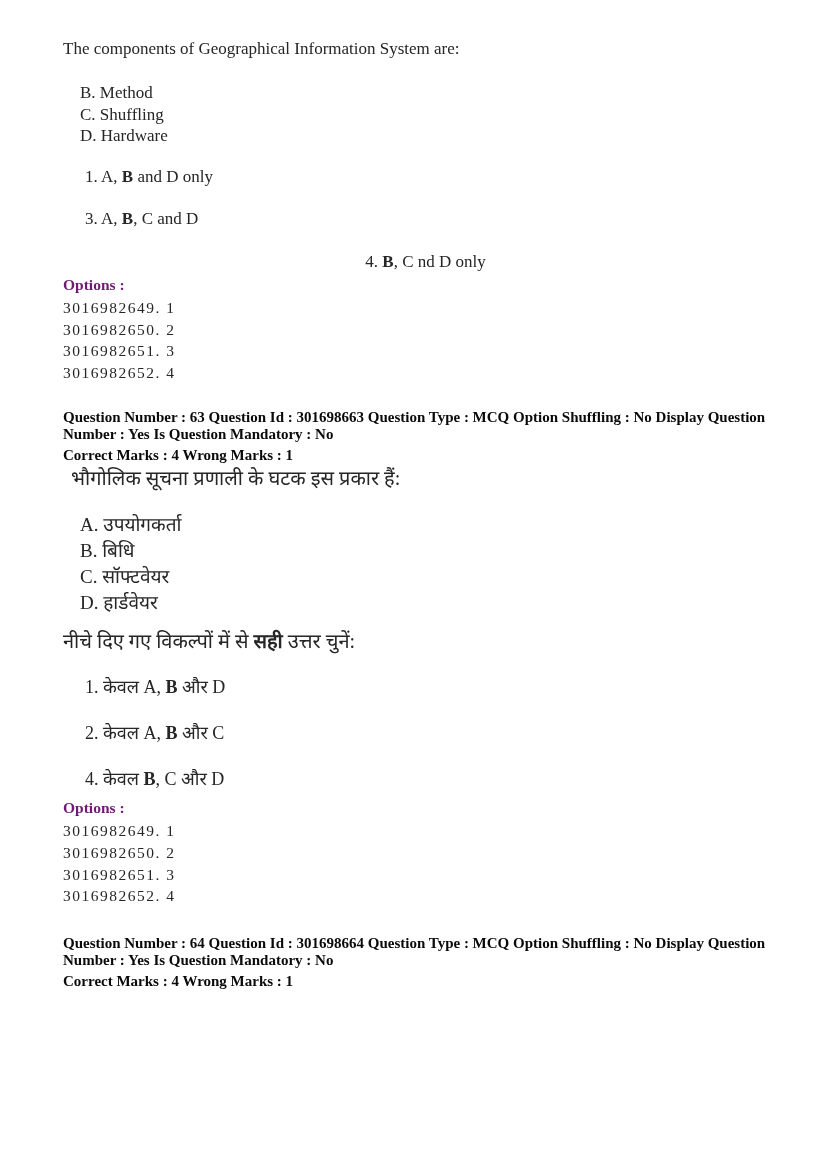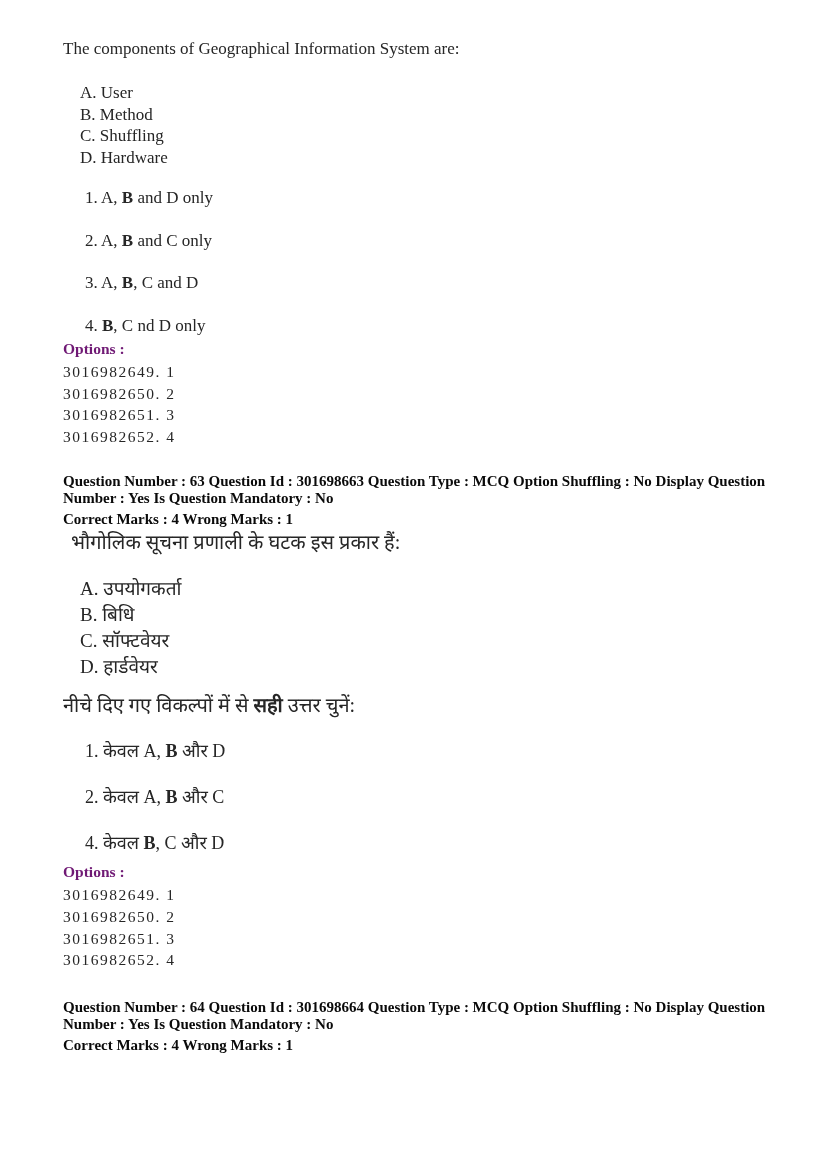--- a/index.html
+++ b/index.html
@@ -15,21 +15,21 @@
     overflow: hidden;
   }
   .b { font-weight: bold; }
 
   .en-prompt { margin: 0; font-size: 17px; line-height: 18px; }
   .stmt-list { margin: 24px 0 0 17px; }
   .stmt { font-size: 17px; line-height: 21.5px; }
   .choose { margin: 18px 0 0 0; font-size: 17px; line-height: 18px; }
   .choices { margin: 21px 0 0 22px; }
   .choice { margin: 0 0 25.5px 0; font-size: 17px; line-height: 17px; }
-  .choice:last-child { margin-bottom: 0; }
+  .choice:last-child { margin-bottom: 0; text-align: center; }
   .options-label { margin: 6px 0 0 0; font-weight: bold; font-size: 15.5px; line-height: 17px; color: #701a75; }
   .options-label.mt2 { margin-top: 2px; }
   .oid-list { margin: 4.5px 0 0 0; }
   .oid { font-size: 15.5px; line-height: 21.7px; letter-spacing: 1.5px; }
 
   .meta { margin-top: 25px; }
   .meta-64 { margin-top: 27.5px; }
   .meta-line { margin: 0; font-weight: bold; font-size: 15px; line-height: 17.5px; white-space: nowrap; color: #0a0a0a; }
   .meta-marks { margin: 3px 0 0 0; font-weight: bold; font-size: 15px; line-height: 17.5px; color: #0a0a0a; }
 
@@ -42,30 +42,28 @@
   .choice-hi:last-child { margin-bottom: 8px; }
 </style>
 </head>
 <body>
 
 <div class="page">
 
   <p class="en-prompt">The components of Geographical Information System are:</p>
 
   <div class="stmt-list">
-    <div class="stmt">A. User</div>
     <div class="stmt">B. Method</div>
     <div class="stmt">C. Shuffling</div>
     <div class="stmt">D. Hardware</div>
   </div>
 
 
   <div class="choices">
     <p class="choice"><span>1. A, </span><span class="b">B</span><span> and D only</span></p>
-    <p class="choice"><span>2. A, </span><span class="b">B</span><span> and C only</span></p>
     <p class="choice"><span>3. A, </span><span class="b">B</span><span>, C and D</span></p>
     <p class="choice"><span>4. </span><span class="b">B</span><span>, C nd D only</span></p>
   </div>
 
   <p class="options-label">Options :</p>
   <div class="oid-list">
     <div class="oid">3016982649. 1</div>
     <div class="oid">3016982650. 2</div>
     <div class="oid">3016982651. 3</div>
     <div class="oid">3016982652. 4</div>

